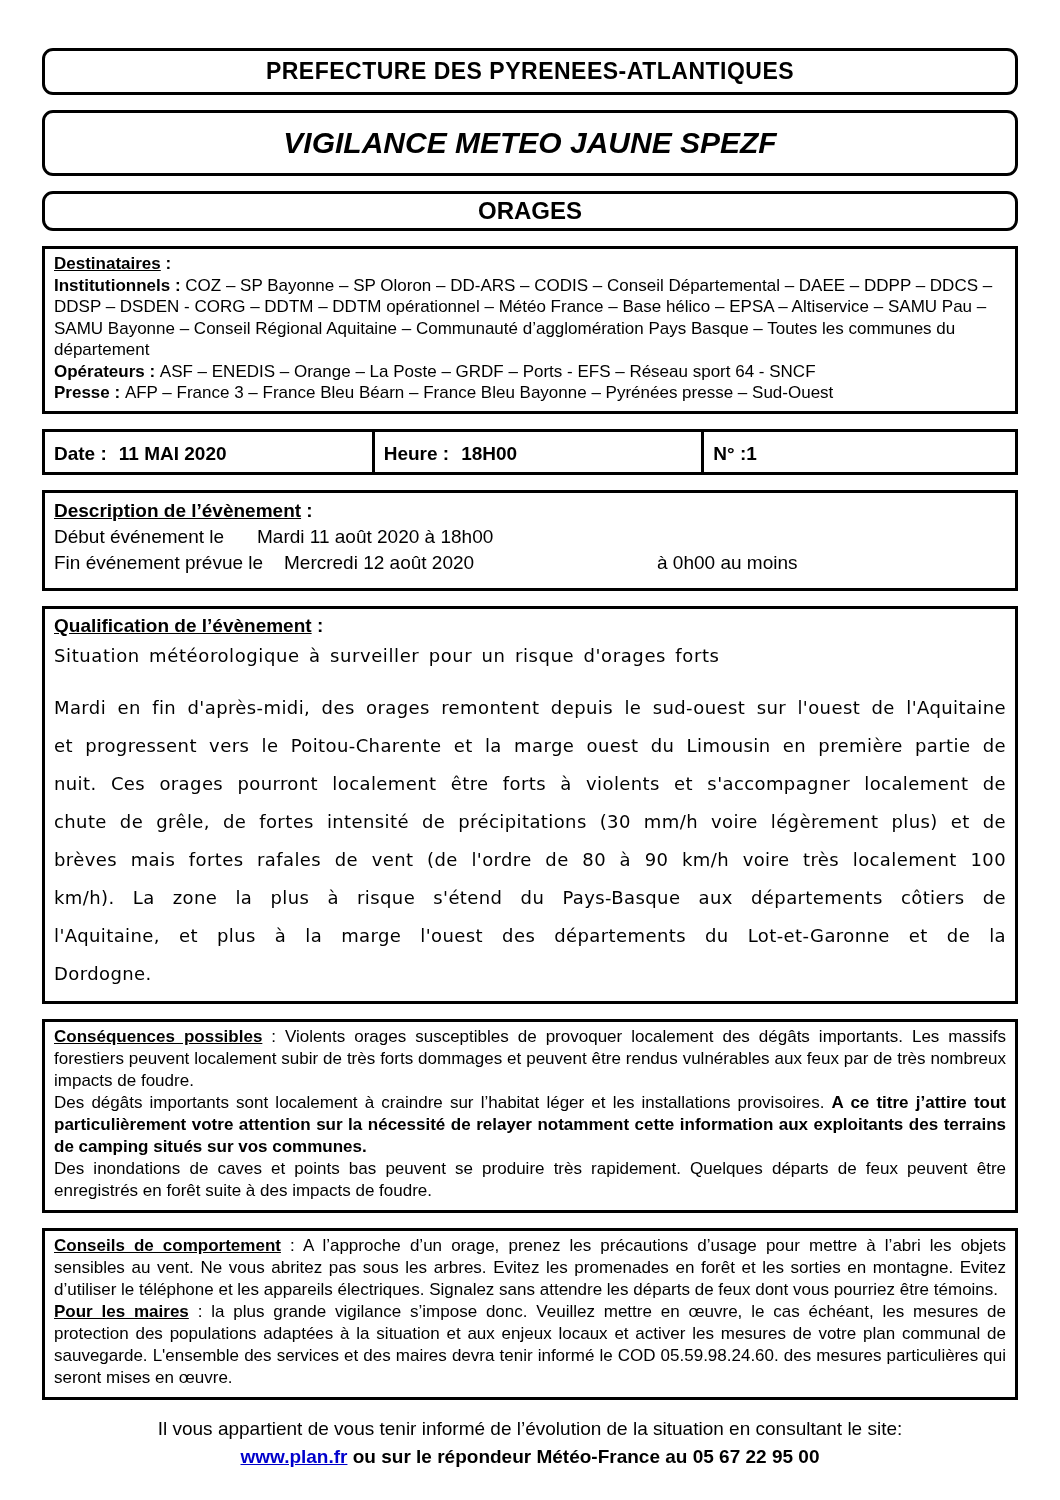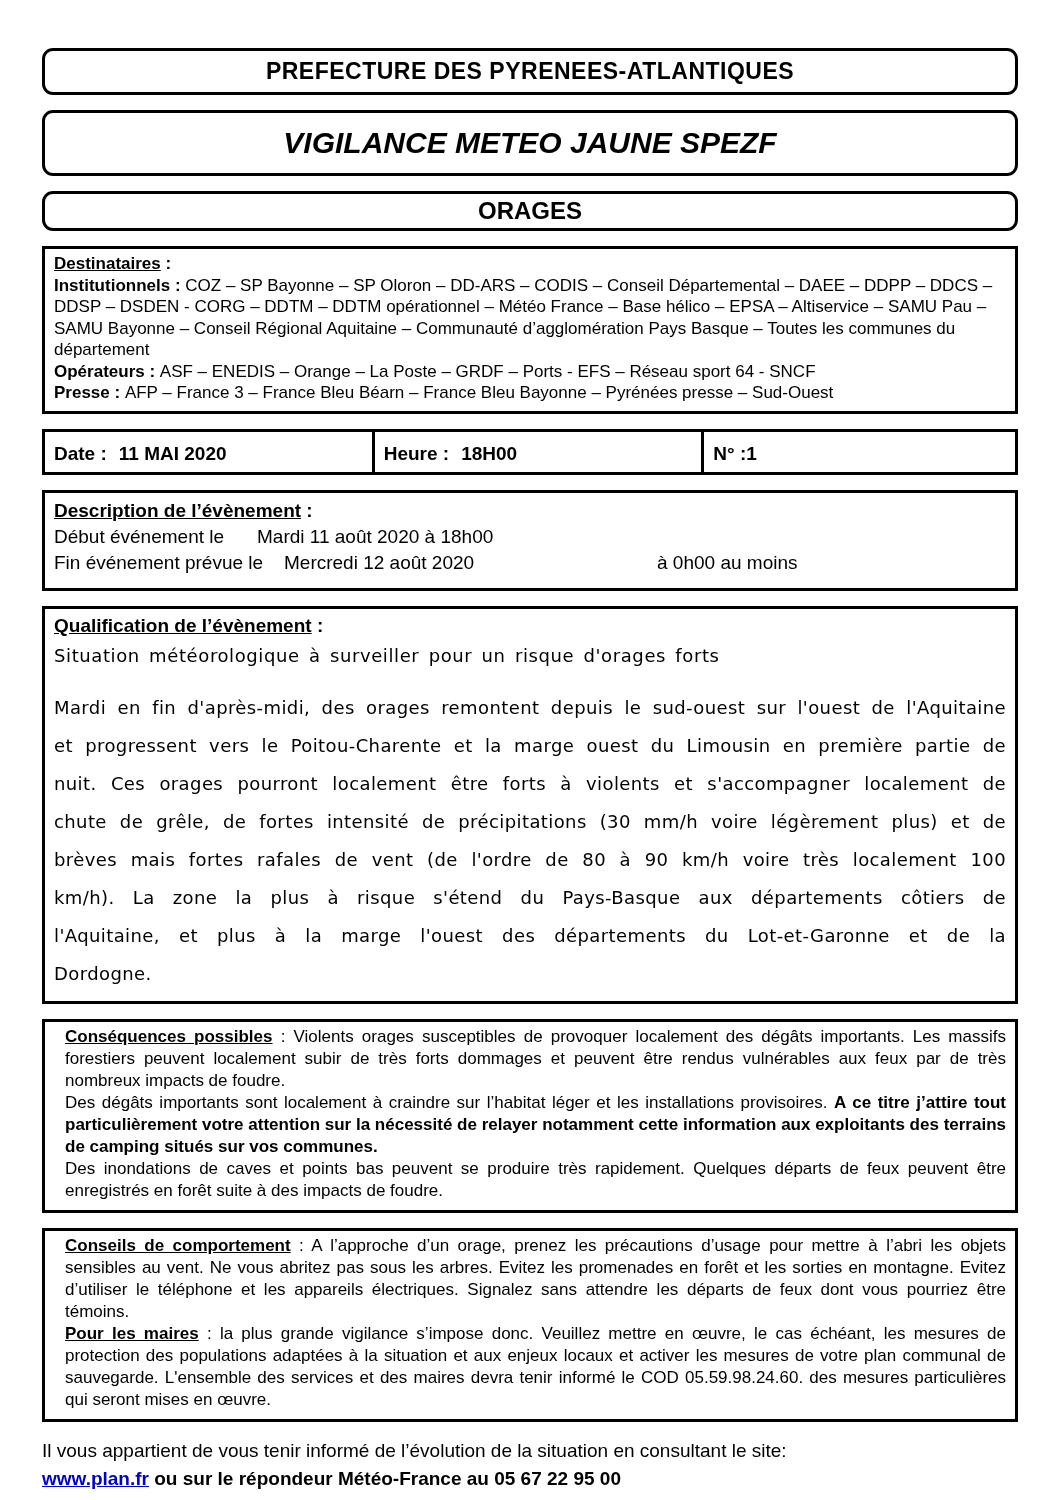--- a/index.html
+++ b/index.html
@@ -31,22 +31,22 @@
   .qual-intro {
     font-family: "DejaVu Sans", sans-serif;
     font-size: 18px; line-height: 30px; margin-top: 4px;
     letter-spacing: 0.6px; word-spacing: 3px;
   }
   .qual-body {
     font-family: "DejaVu Sans", sans-serif;
     font-size: 18px; line-height: 38px; margin-top: 18px;
     text-align: justify; letter-spacing: 0.4px; word-spacing: 5px;
   }
-  .para-box { padding: 4px 9px 8px 20px; font-size: 17px; line-height: 22px; text-align: justify; }
-  .footer-info { font-size: 19px; line-height: 28px; margin-top: 12px; }
+  .para-box { padding: 4px 9px 8px 9px; font-size: 17px; line-height: 22px; text-align: justify; }
+  .footer-info { text-align: center; font-size: 19px; line-height: 28px; margin-top: 12px; }
   .link { color: #0000cc; text-decoration: underline; font-weight: bold; cursor: pointer; }
   .urgence { text-align: center; font-size: 19px; margin-top: 26px; }
 </style>
 </head>
 <body>
 
 <div class="doc">
 
   <div class="box title-box">
     <div class="prefecture">PREFECTURE DES PYRENEES-ATLANTIQUES</div>

